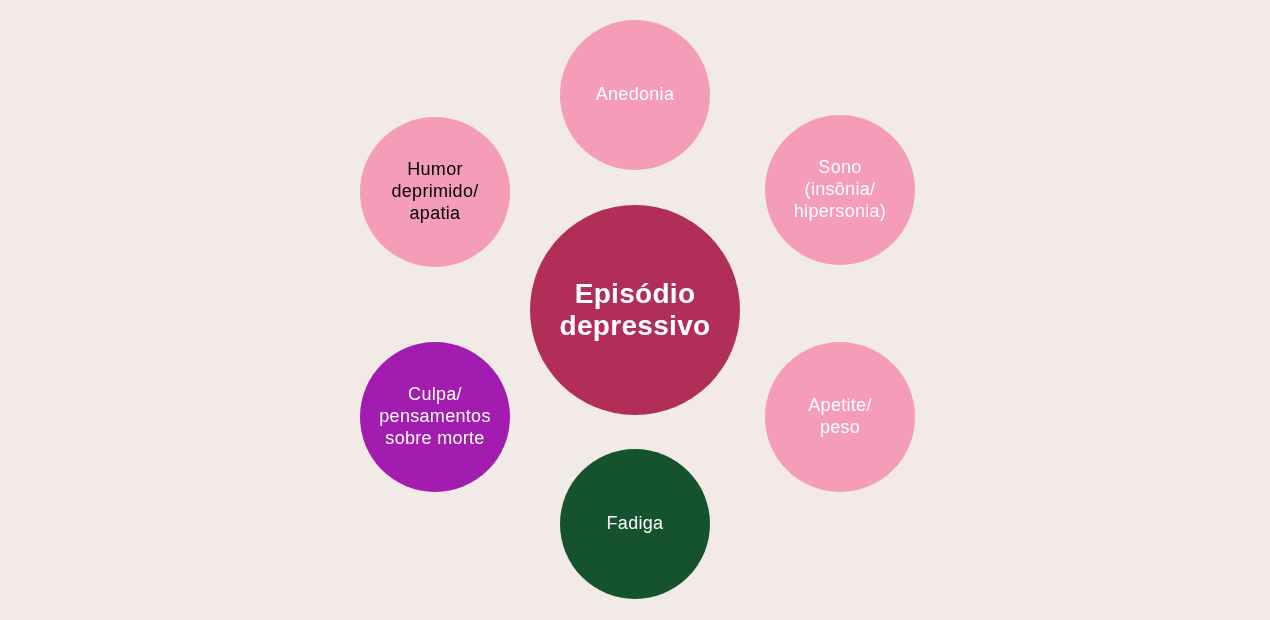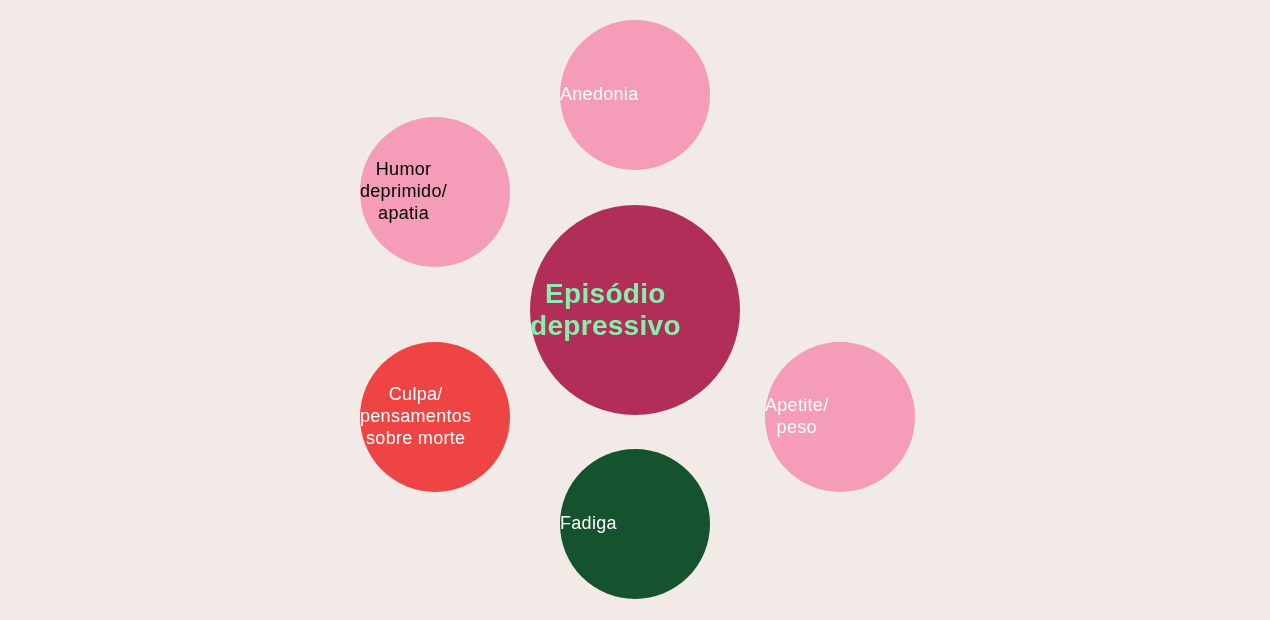--- a/index.html
+++ b/index.html
@@ -12,20 +12,21 @@
   .canvas {
     position: relative;
     width: 1270px;
     height: 620px;
   }
   .node {
     position: absolute;
     border-radius: 50%;
     display: flex;
     align-items: center;
+    justify-content: center;
     text-align: center;
   }
   .node-label {
     white-space: pre-line;
     color: #ffffff;
     line-height: 1.22;
     letter-spacing: 0.3px;
   }
   .central {
     width: 210px;
@@ -52,39 +53,44 @@
   .sat-fadiga   { left: 560px; top: 449px; }
   .sat-culpa    { left: 360px; top: 342px; }
   .sat-humor    { left: 360px; top: 117px; }
 </style>
 </head>
 <body>
 
 <div class="canvas" style="background-color: rgb(241, 234, 231);">
 
   <div class="node central" style="background-color: rgb(177, 46, 88);">
-    <div class="node-label" style="color: #86efac;">Episódio
+    <div class="node-label" style="color: #ffffff;">Episódio
 depressivo</div>
   </div>
 
   <div class="node satellite sat-anedonia" style="background-color: rgb(244, 156, 184);">
     <div class="node-label" style="color: rgb(255, 255, 255);">Anedonia</div>
   </div>
 
+  <div class="node satellite sat-sono" style="background-color: rgb(244, 156, 184);">
+    <div class="node-label" style="color: rgb(255, 255, 255);">Sono
+(insônia/
+hipersonia)</div>
+  </div>
 
   <div class="node satellite sat-apetite" style="background-color: rgb(244, 156, 184);">
     <div class="node-label" style="color: rgb(255, 255, 255);">Apetite/
 peso</div>
   </div>
 
   <div class="node satellite sat-fadiga" style="background-color: #14532d;">
     <div class="node-label" style="color: rgb(255, 255, 255);">Fadiga</div>
   </div>
 
-  <div class="node satellite sat-culpa" style="background-color: #ef4444;">
+  <div class="node satellite sat-culpa" style="background-color: #a21caf;">
     <div class="node-label" style="color: rgb(255, 255, 255);">Culpa/
 pensamentos
 sobre morte</div>
   </div>
 
   <div class="node satellite sat-humor" style="background-color: rgb(244, 156, 184);">
     <div class="node-label" style="color: #000000;">Humor
 deprimido/
 apatia</div>
   </div>

